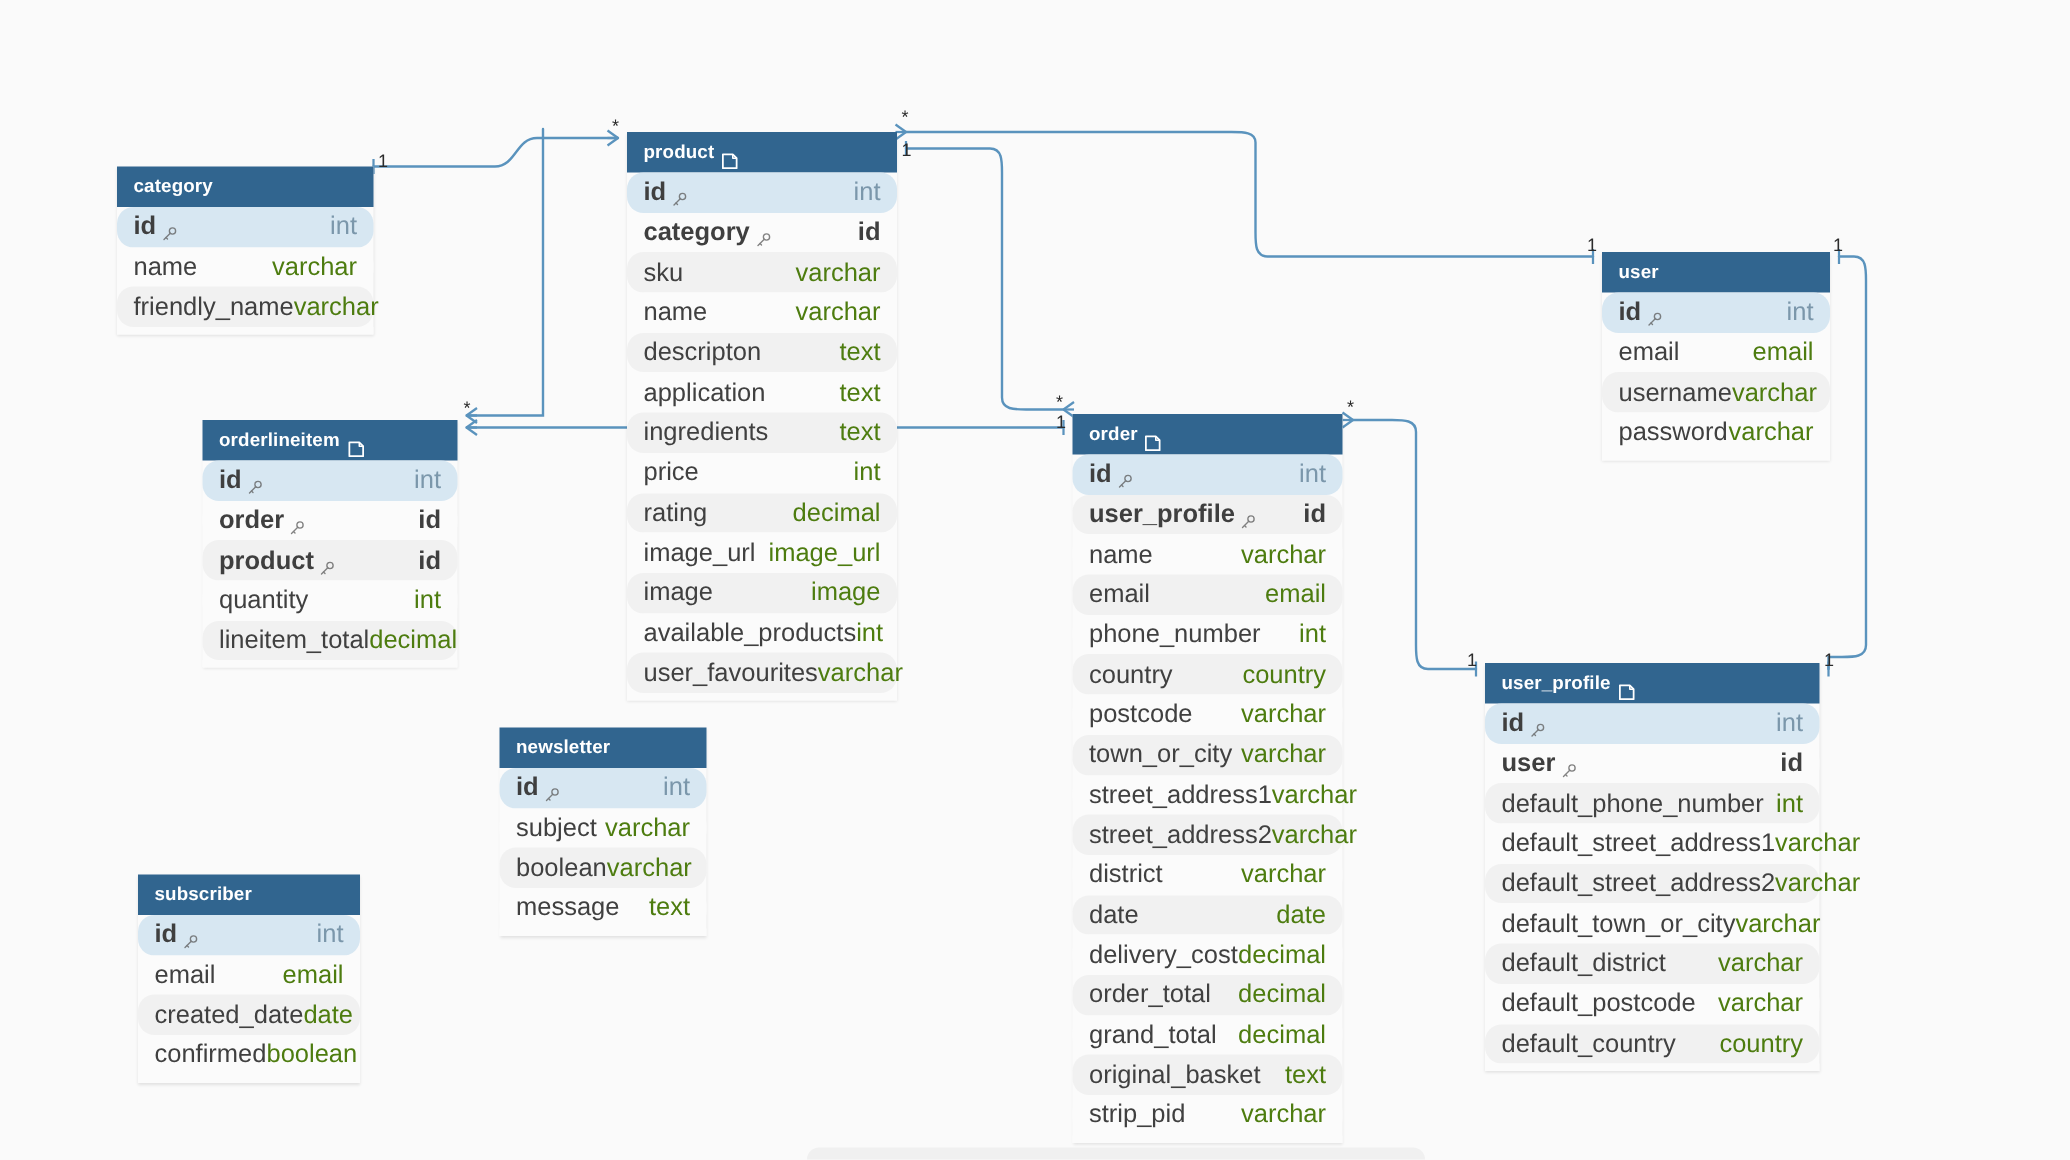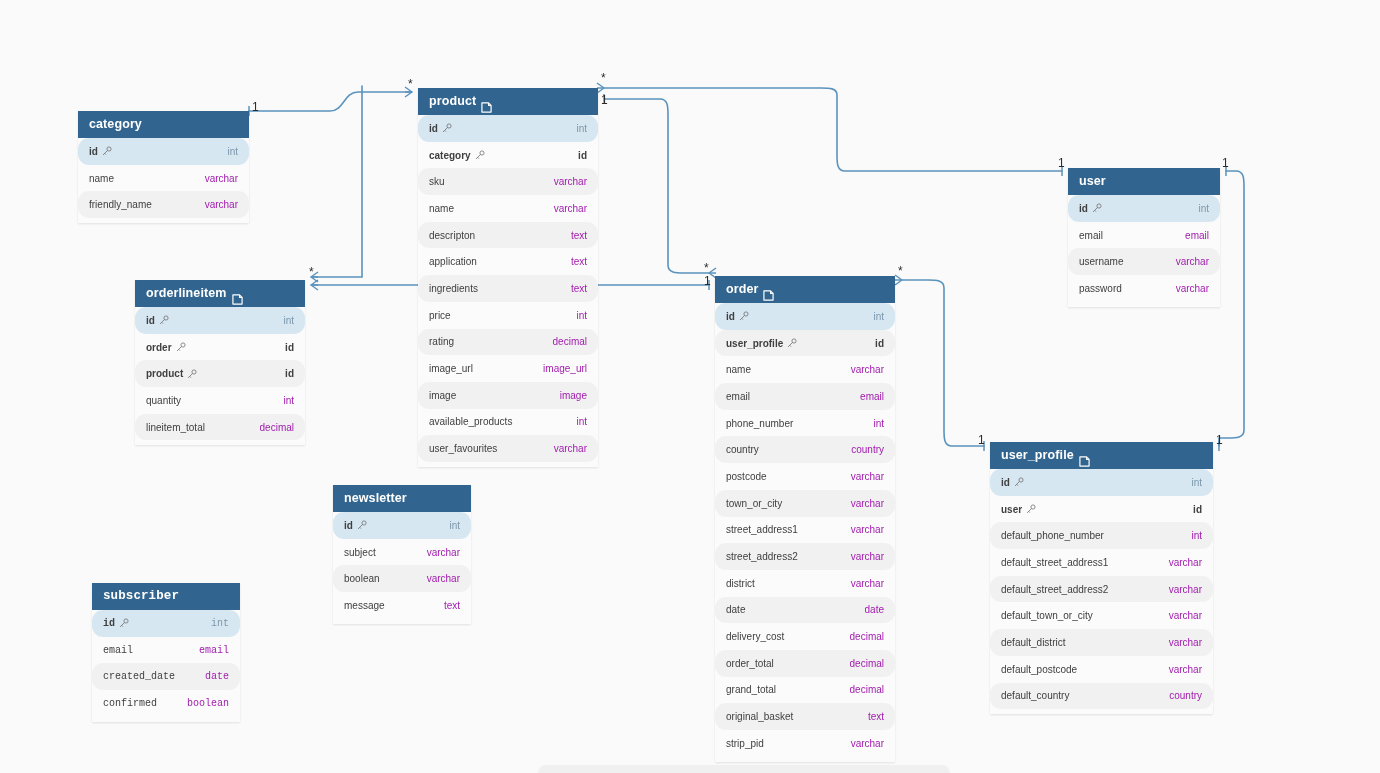--- a/index.html
+++ b/index.html
@@ -54,33 +54,33 @@
     width: 11px;
     height: 11px;
     flex: 0 0 auto;
   }
   .row {
     display: flex;
     align-items: center;
     justify-content: space-between;
     height: 26.7px;
     padding: 0 11px;
-    font-size: 10px;
+    font-size: 17px;
     box-sizing: border-box;
     white-space: nowrap;
     border-radius: 11px;
   }
   .row .fname {
     color: #404040;
     display: flex;
     align-items: center;
     gap: 4px;
   }
   .row .ftype {
-    color: #a21caf;
+    color: #4d7c0f;
   }
   .row.pk {
     background: #d7e7f2;
   }
   .row.pk .fname { color: #3f3f3f; font-weight: bold; }
   .row.pk .ftype { color: #7b97ab; }
   .row.fk .fname { color: #3f3f3f; font-weight: bold; }
   .row.fk .ftype { color: #3f3f3f; font-weight: bold; }
   .row.alt { background: #f1f1f1; }
   .row.plain { background: #fbfbfb; }
@@ -379,21 +379,21 @@
         </div>
         <div class="row plain">
           <span class="fname">
             <span>message</span>
           </span>
           <span class="ftype">text</span>
         </div>
         <div class="card-pad"></div>
       </div>
     </div>
-    <div class="table-card" style="left: 92px; top: 547px; width: 148px; font-family: Liberation Mono, monospace;">
+    <div class="table-card" style="left: 92px; top: 547px; width: 148px;">
       <div class="tbl-header">
         <span>subscriber</span>
       </div>
       <div class="card-body">
         <div class="row pk">
           <span class="fname">
             <span>id</span>
             <span class="key-icon"><svg viewBox="0 0 12 12" width="10" height="10">
                 <circle cx="8.4" cy="3.6" r="2.5" fill="none" stroke="#5b5b5b" stroke-width="1.1"></circle>
                 <path d="M6.6 5.4 L1.6 10.4" fill="none" stroke="#5b5b5b" stroke-width="1.1" stroke-linecap="round"></path>

